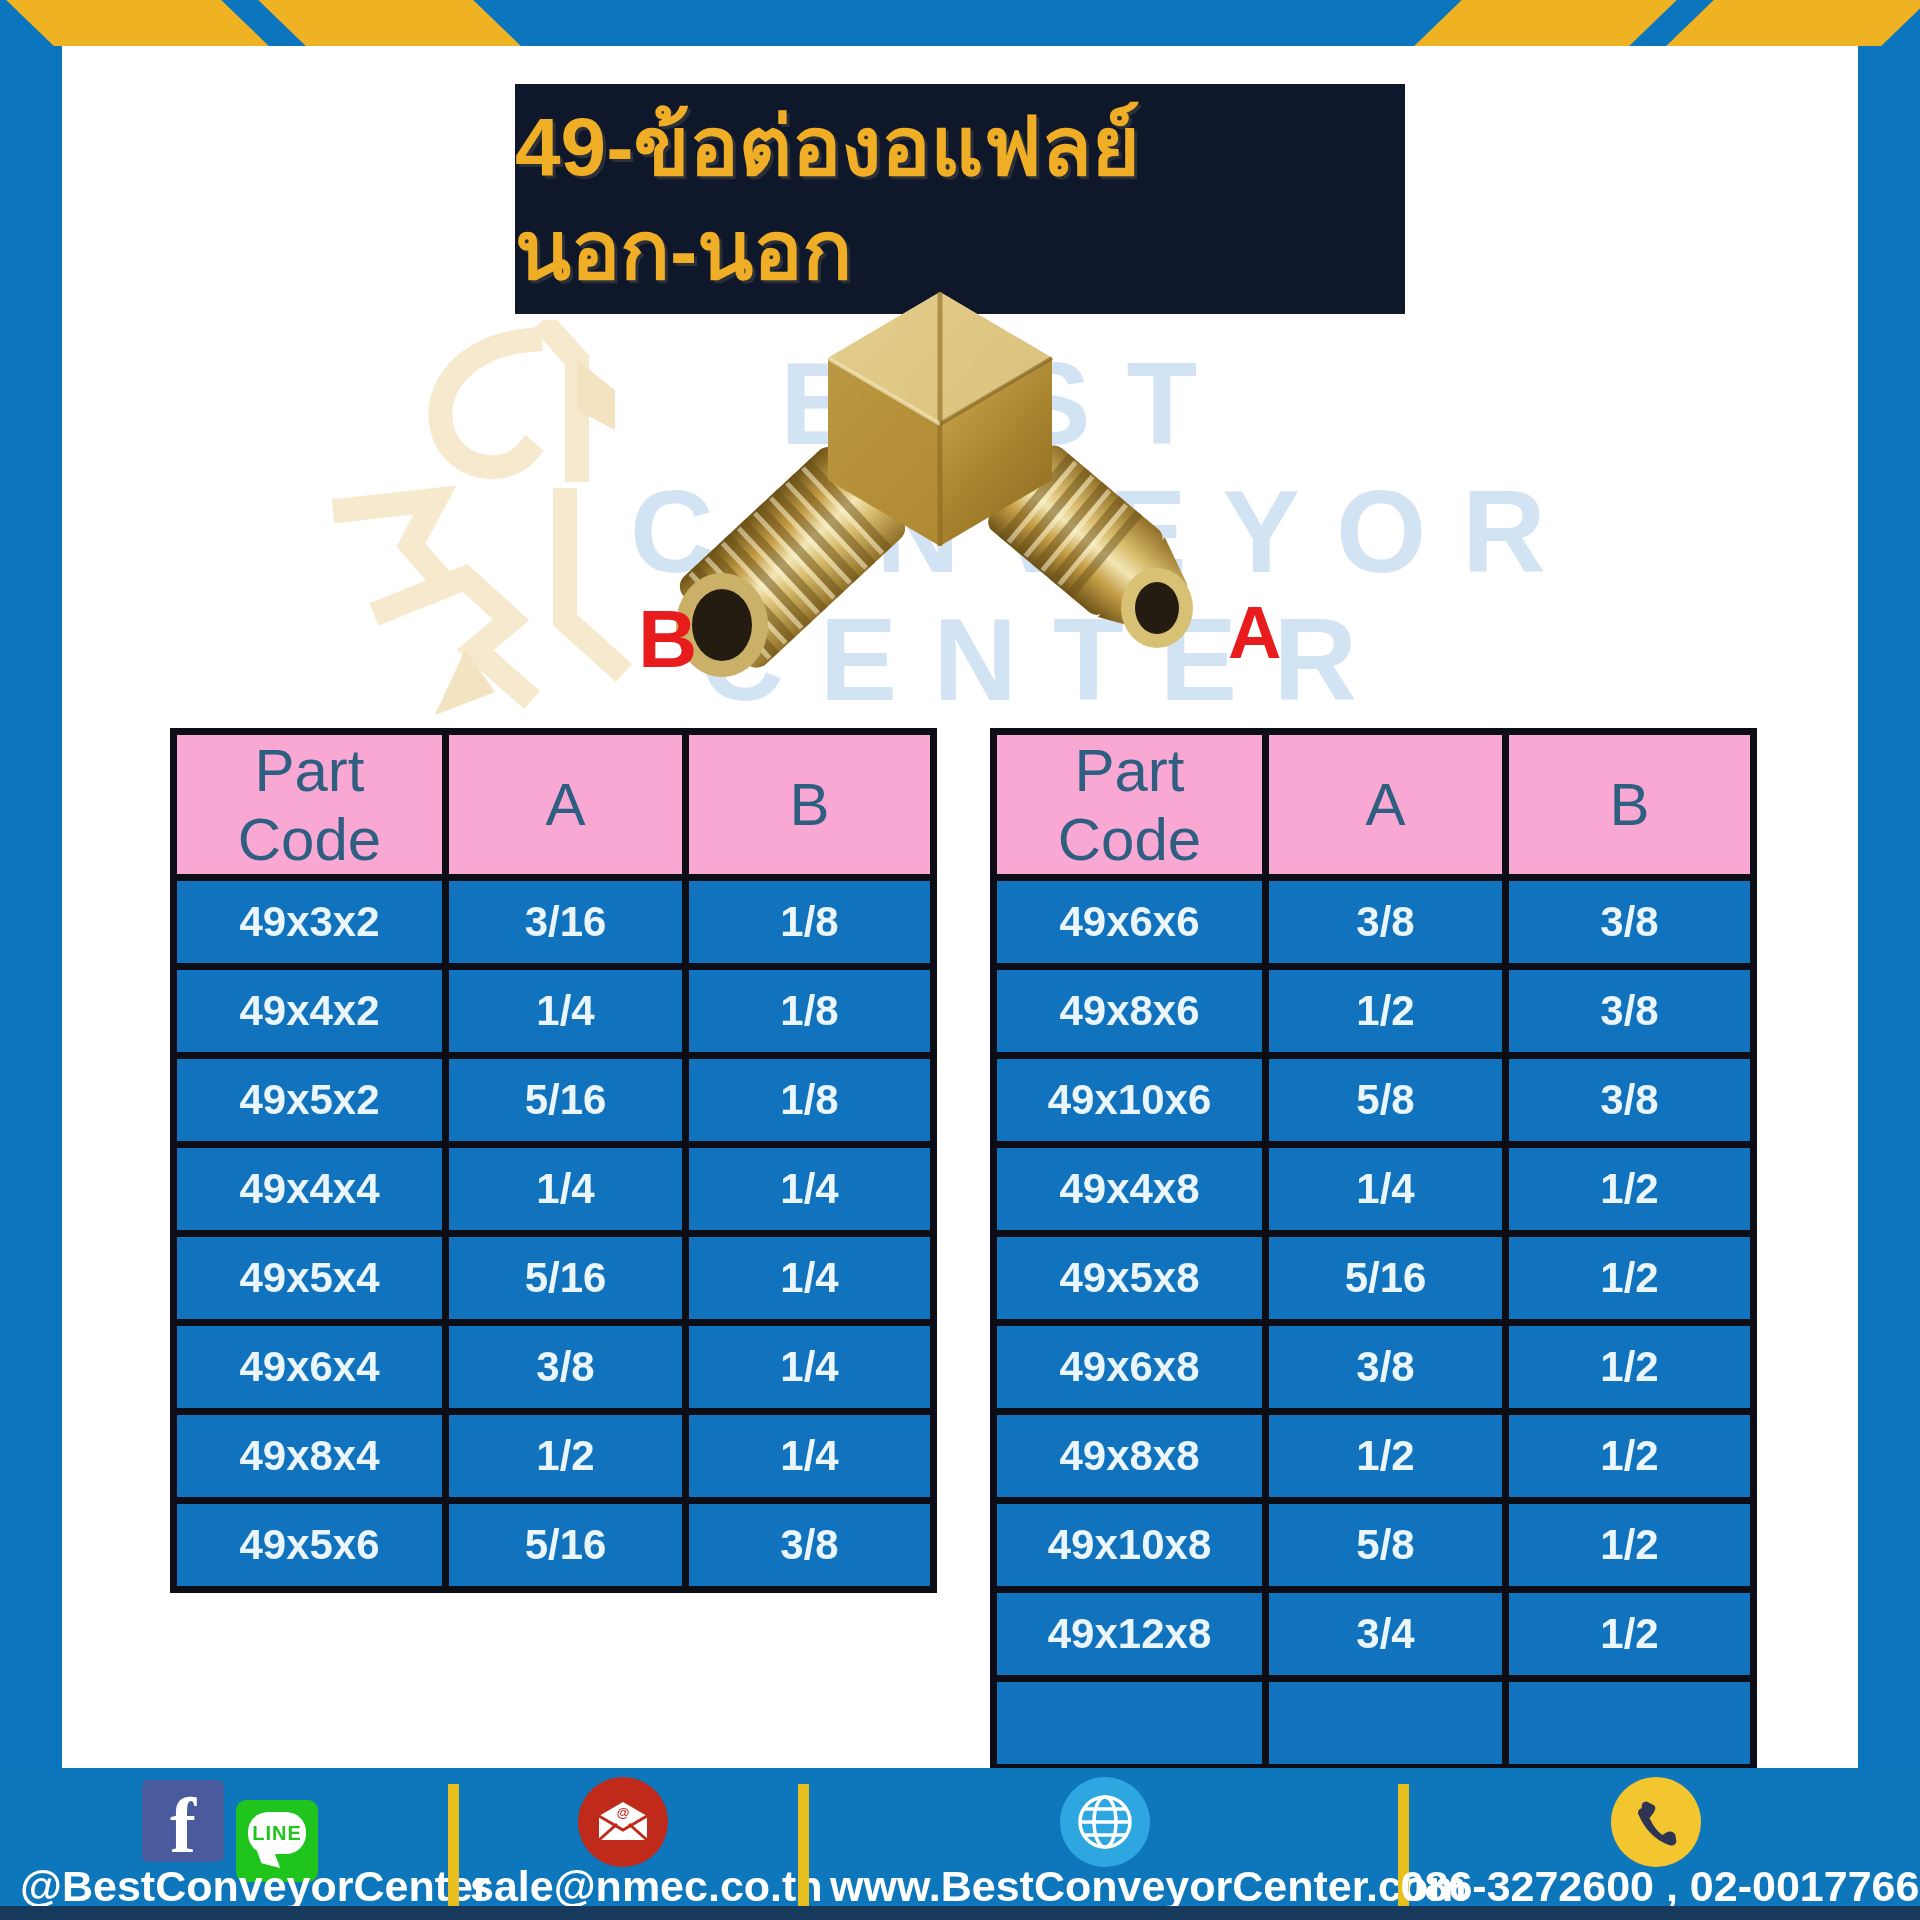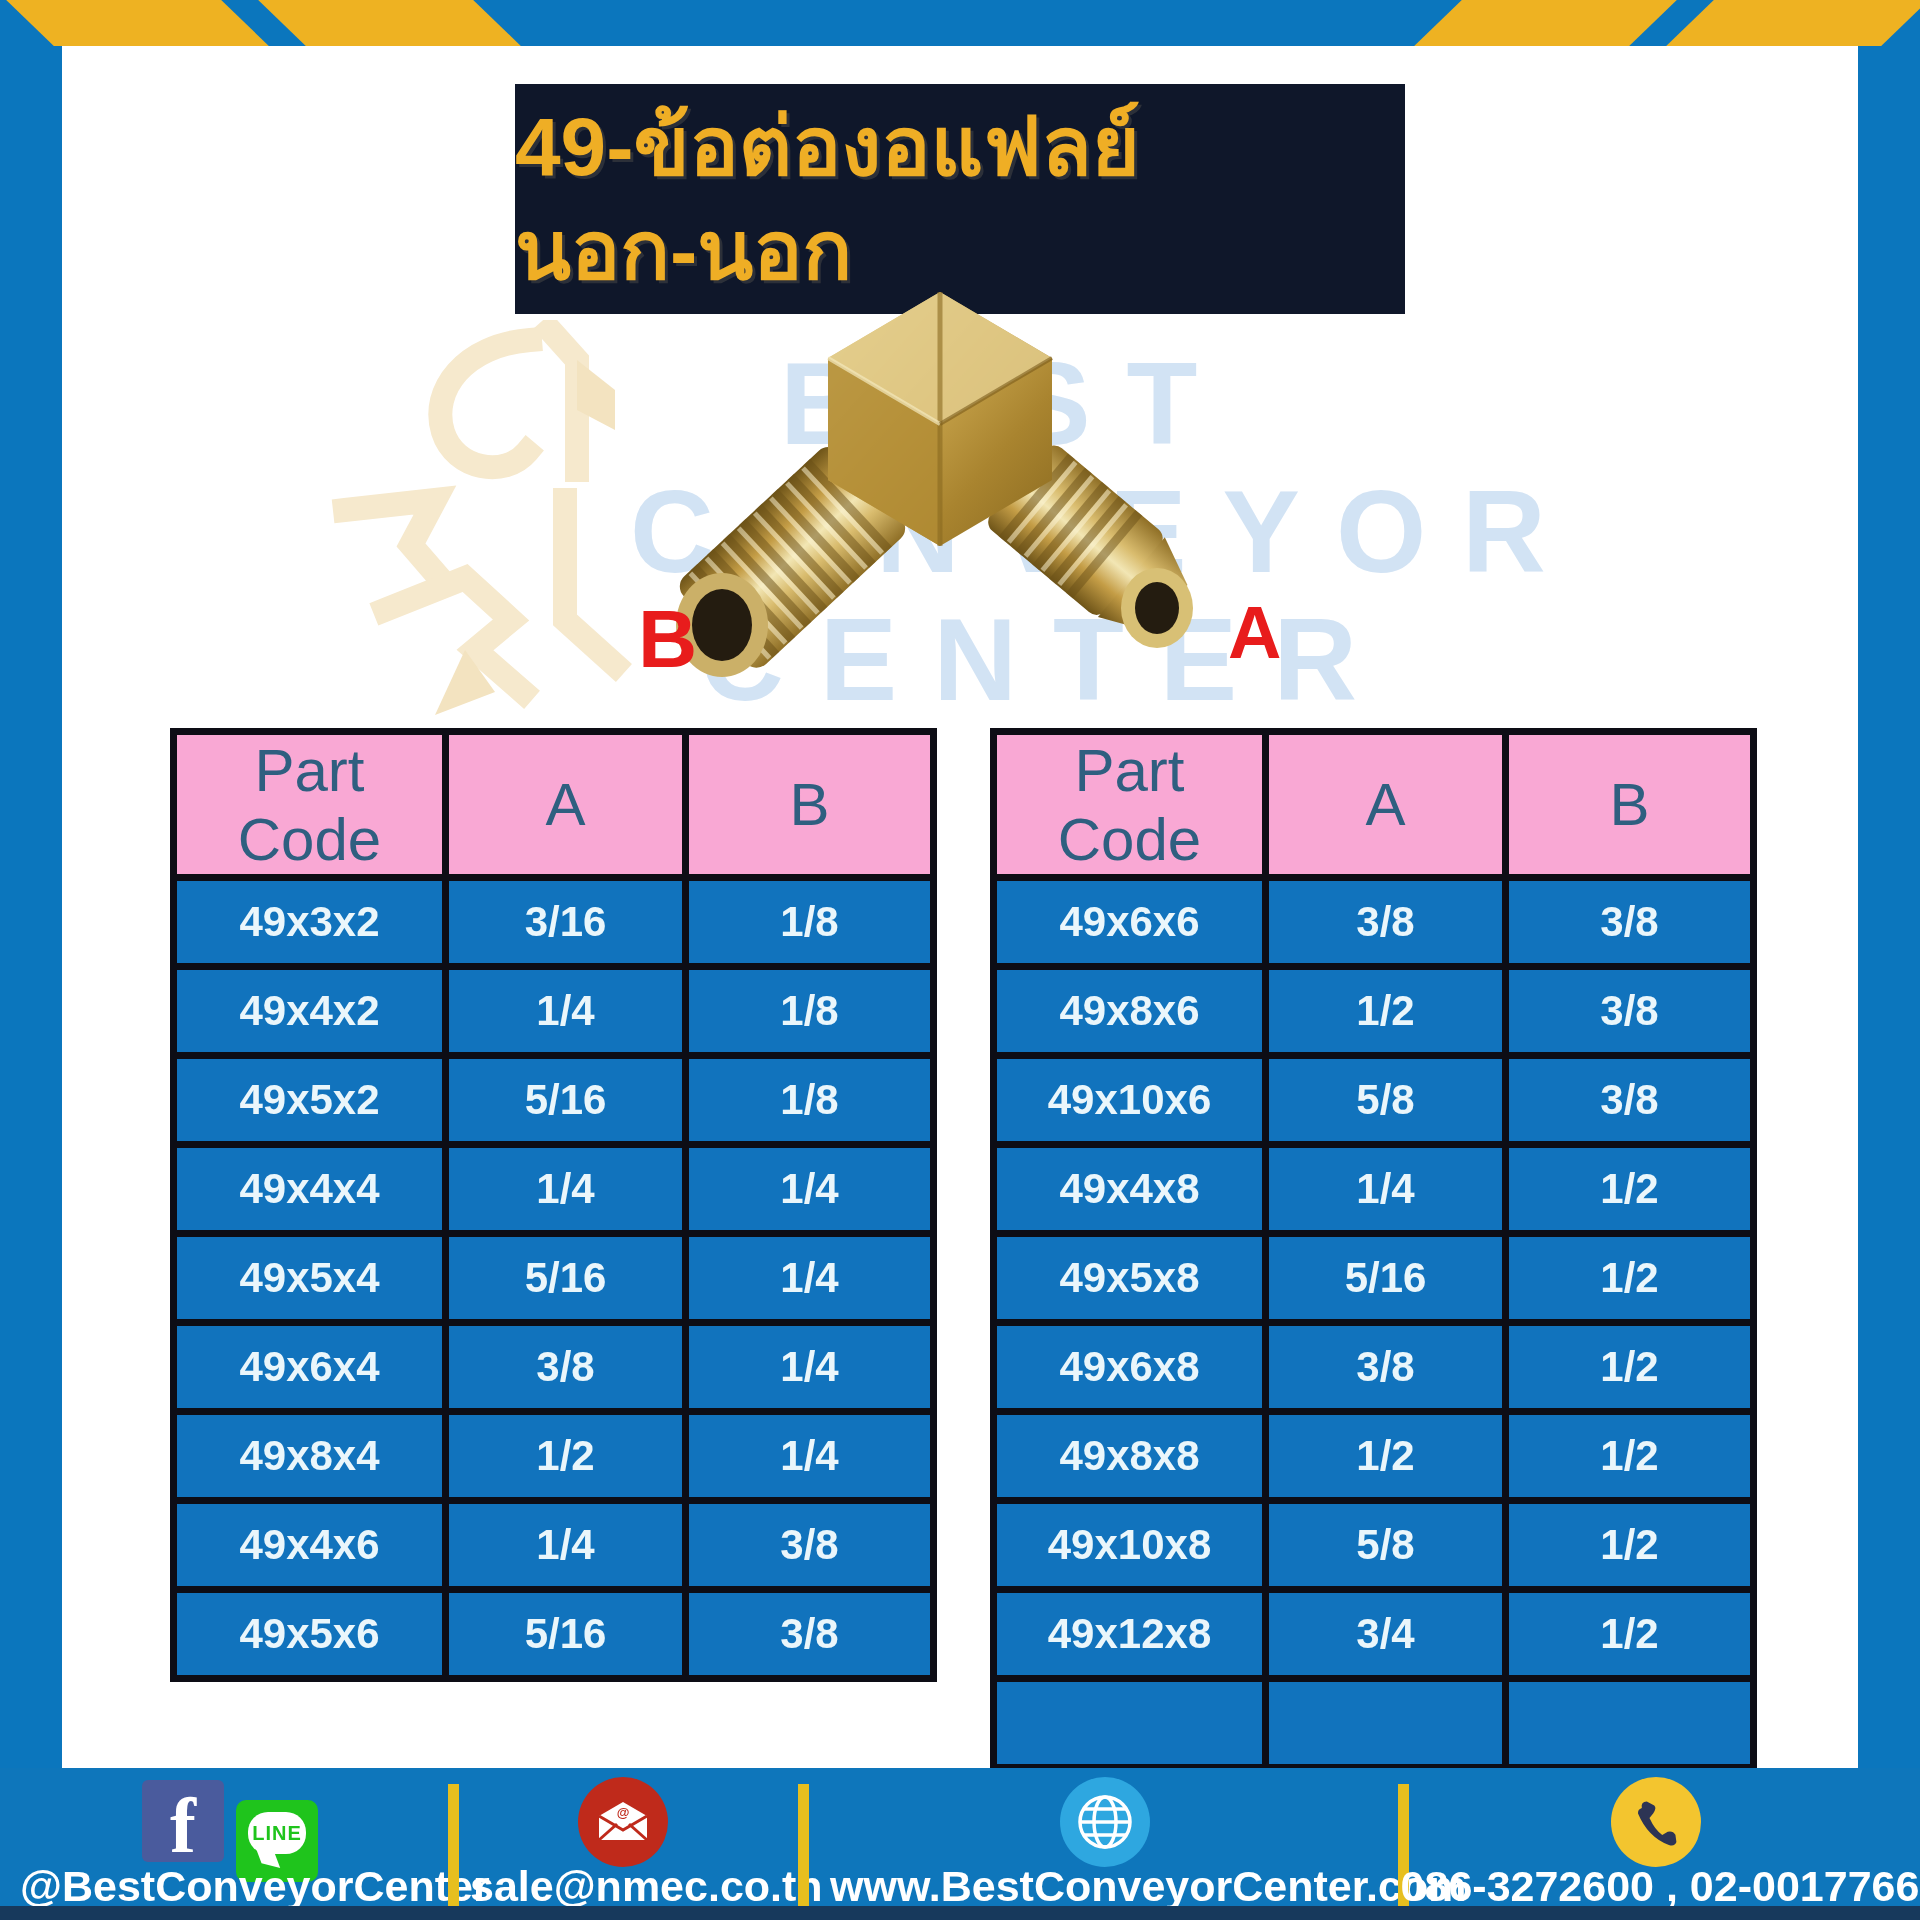--- a/index.html
+++ b/index.html
@@ -216,25 +216,20 @@
           <td>49x6x4</td>
           <td>3/8</td>
           <td>1/4</td>
         </tr>
         <tr>
           <td>49x8x4</td>
           <td>1/2</td>
           <td>1/4</td>
         </tr>
         <tr>
-          <td>49x4x6</td>
-          <td>1/4</td>
-          <td>3/8</td>
-        </tr>
-        <tr>
           <td>49x5x6</td>
           <td>5/16</td>
           <td>3/8</td>
         </tr>
       </tbody>
   </table>
 
   <table class="parts-table tright">
     <colgroup>
         <col style="width:272px">

